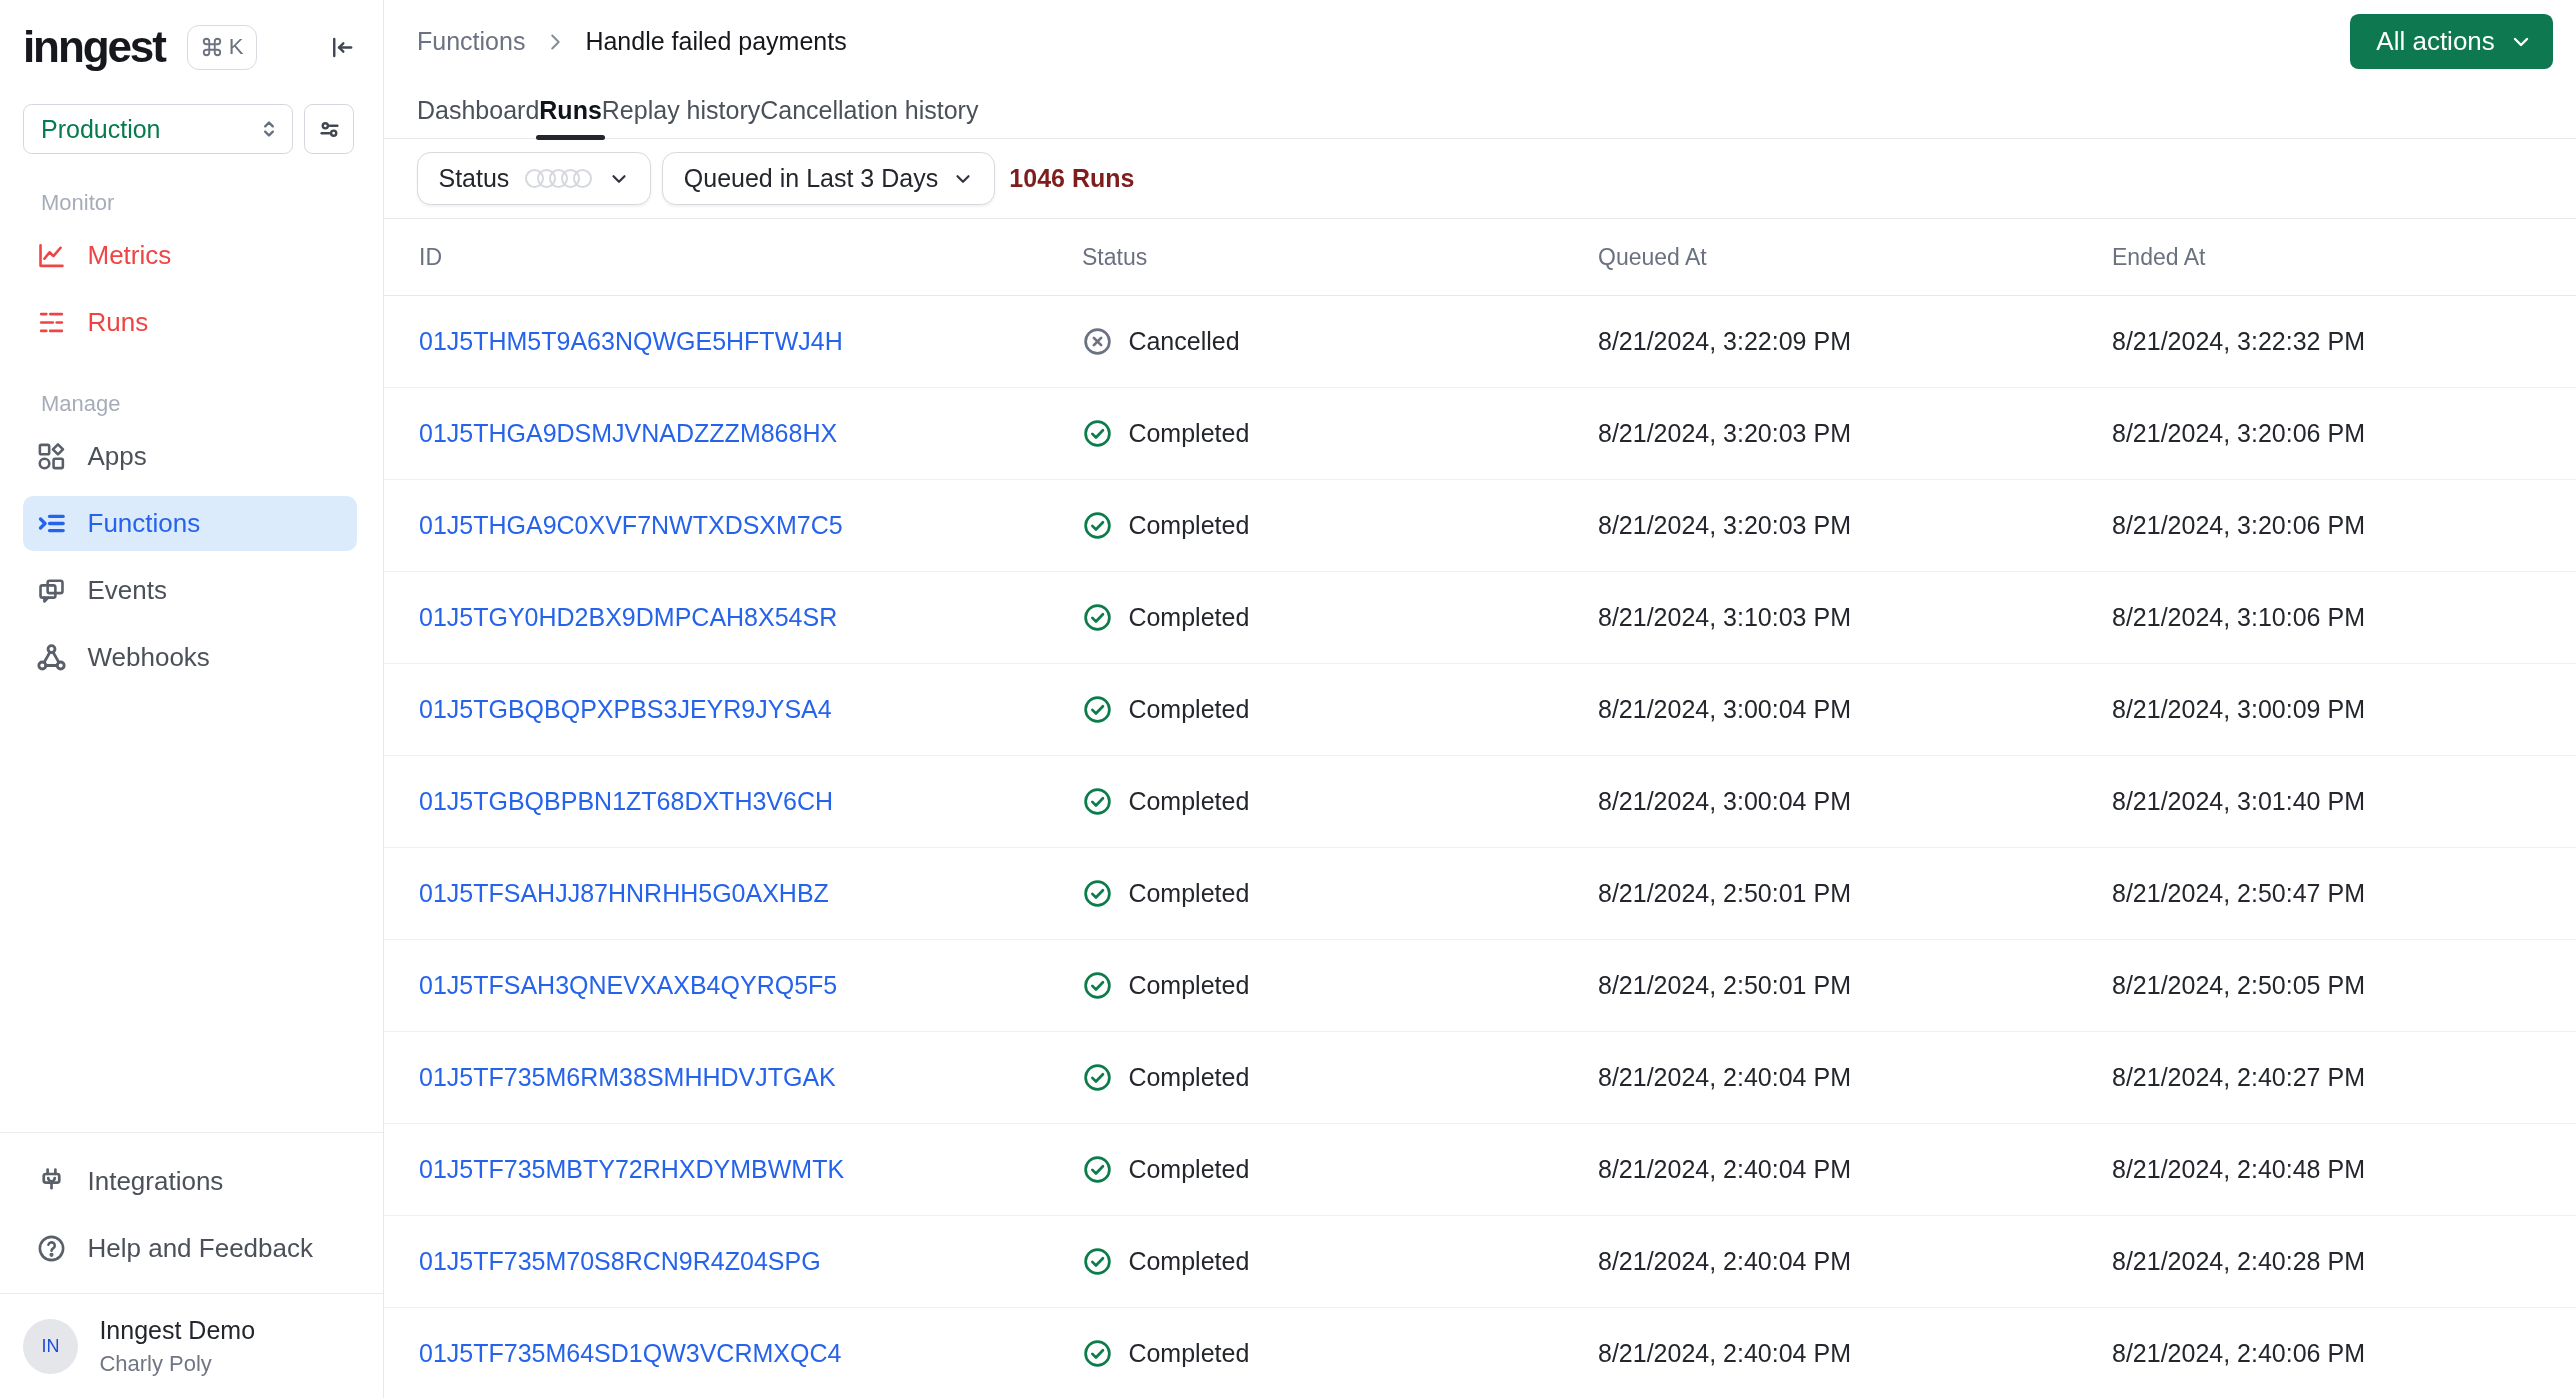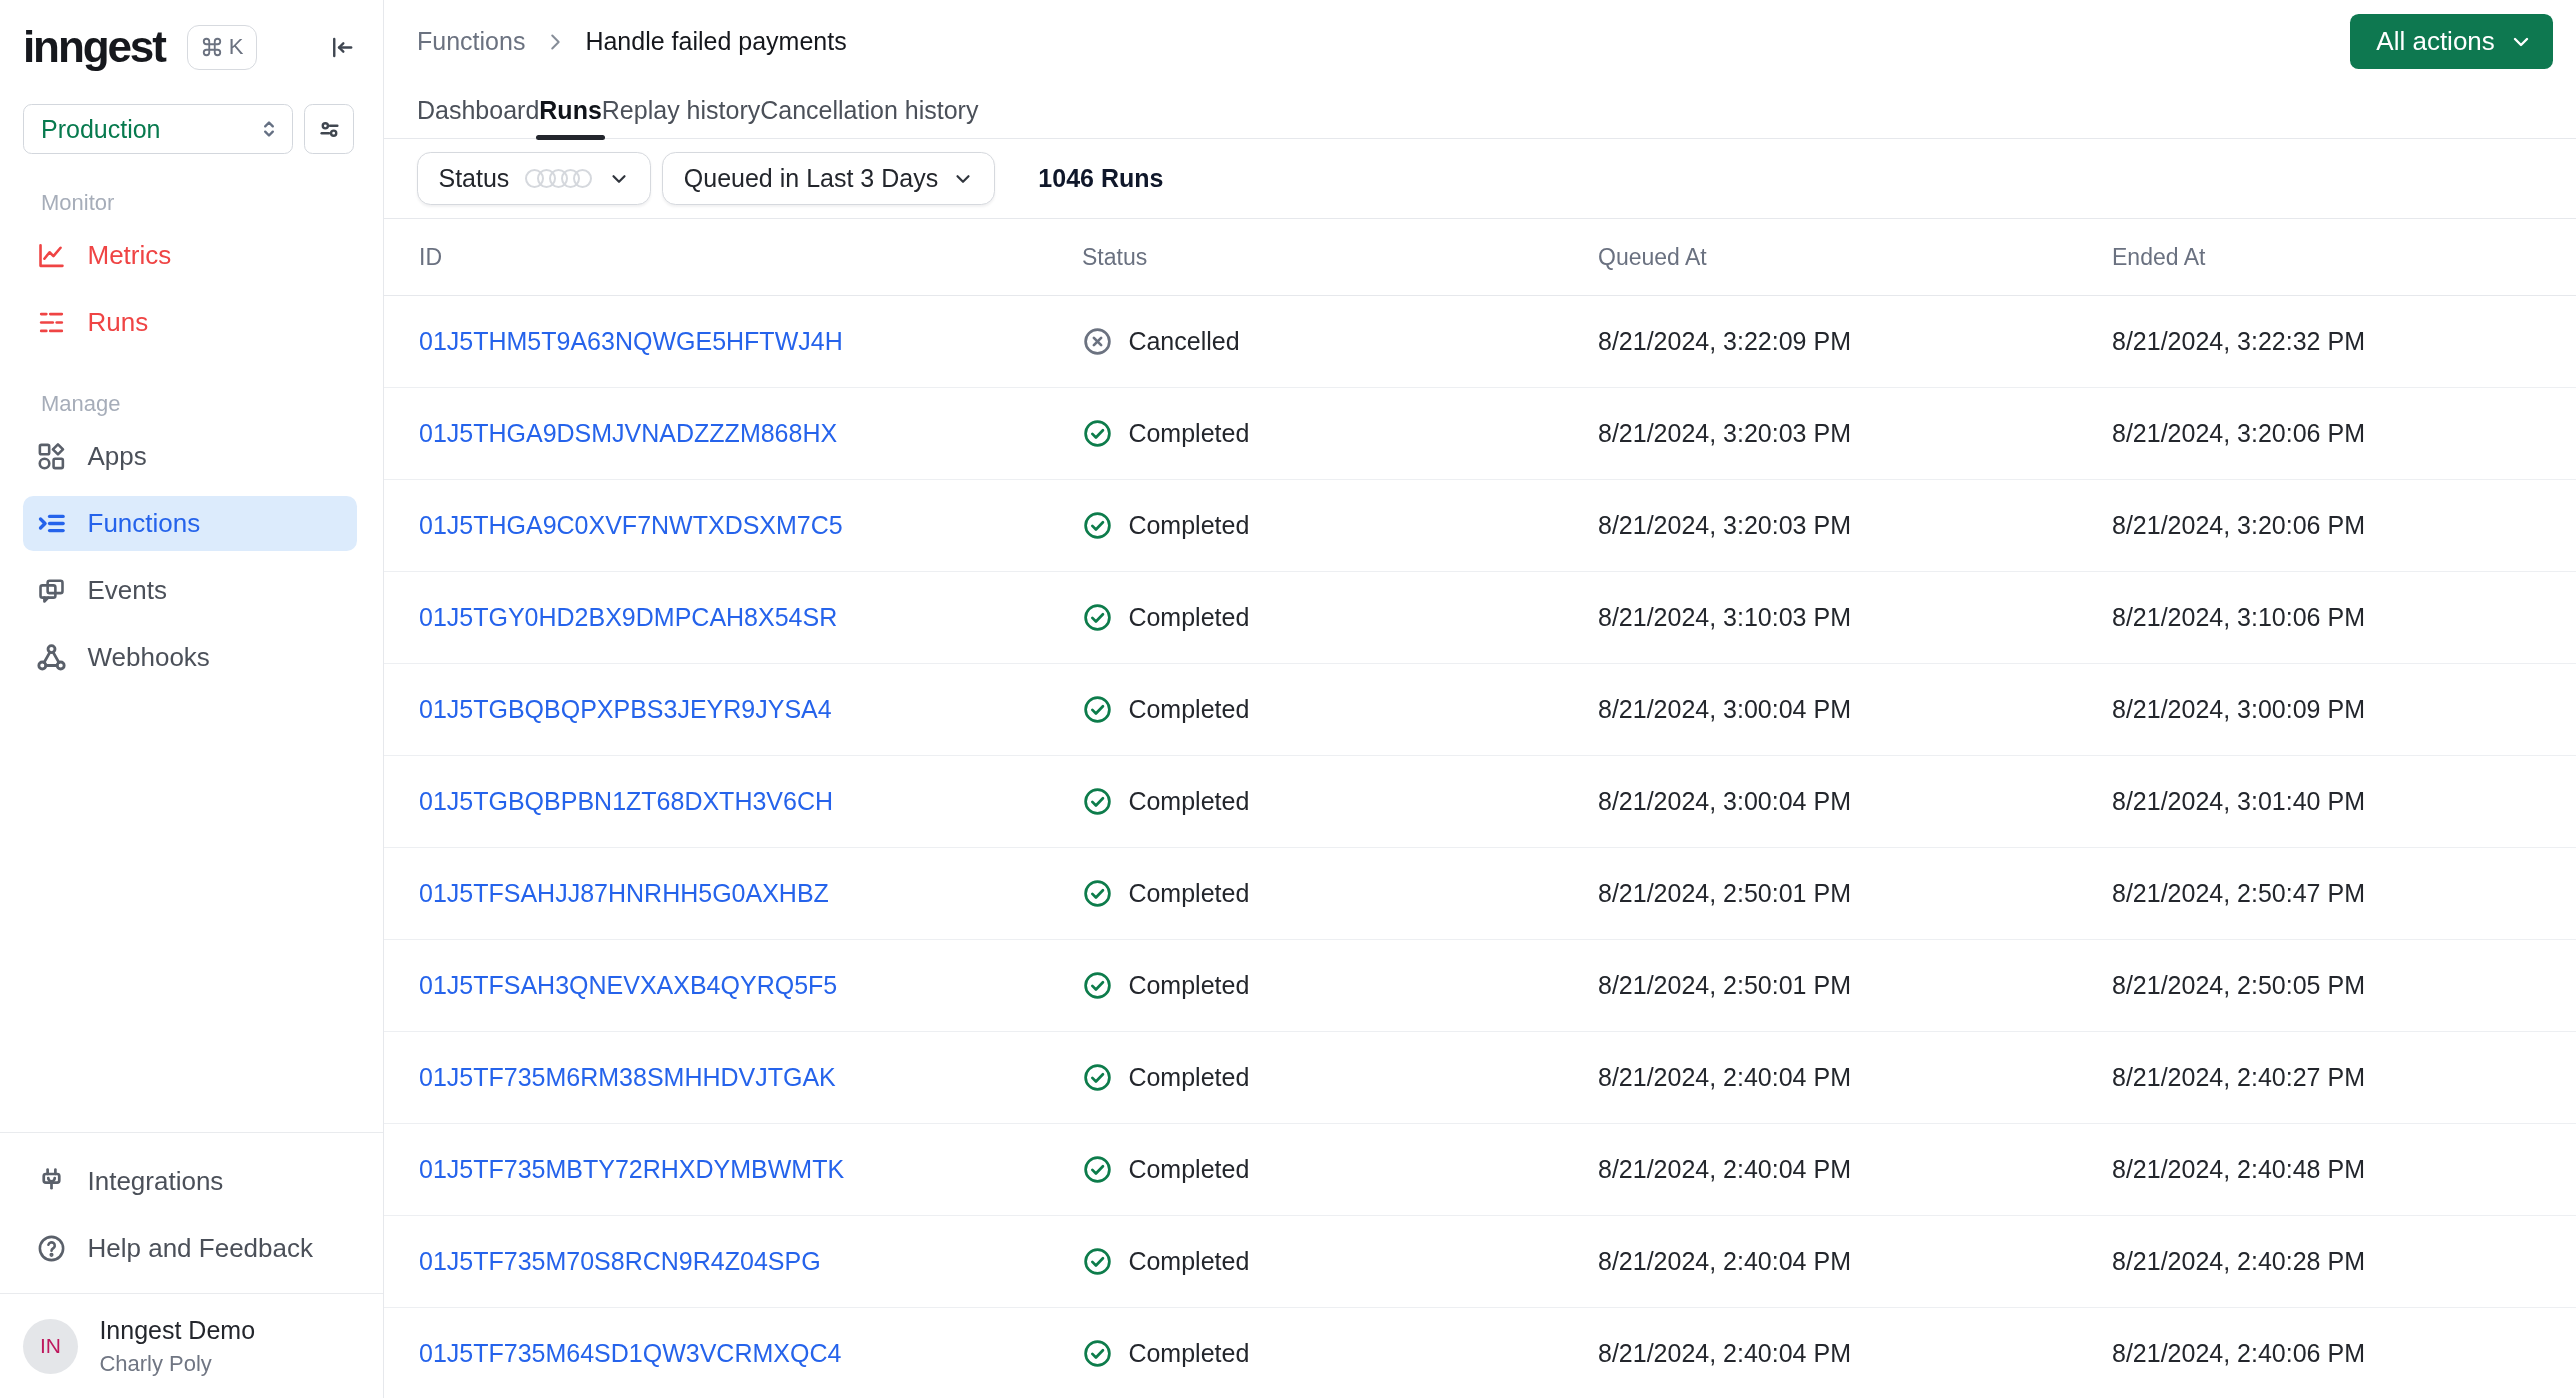--- a/index.html
+++ b/index.html
@@ -26,21 +26,21 @@
   .nav-section-label { margin: 41px 0 8.6px 41px; font-size: 22px; font-weight: 500; color: #a6adb9; }
   .sidebar-nav .nav-section-label:first-child { margin-top: 36px; }
   .nav-item { height: 55px; margin: 12px 26px 0 23px; border-radius: 10.3px; display: flex; align-items: center; padding-left: 13px; gap: 20.5px; font-size: 26px; color: #4b5059; cursor: default; }
   .nav-item .icon { width: 31px; height: 31px; color: #5a606a; flex-shrink: 0; }
   .nav-item.muted, .nav-item.muted .icon { color: #ef4444; }
   .nav-item.active { background: #dcebfc; color: #2563eb; }
   .nav-item.active .icon { color: #2563eb; }
   .sidebar-spacer { flex: 1; }
   .sidebar-footer { border-top: 1.7px solid #e9ebee; padding: 8.6px 0 17px; }
   .profile { border-top: 1.7px solid #e9ebee; height: 105px; display: flex; align-items: center; padding: 0 23px; gap: 21.4px; }
-  .avatar { width: 55px; height: 55px; border-radius: 50%; background: #e4e6e9; color: #be185d; display: flex; align-items: center; justify-content: center; font-size: 21px; flex-shrink: 0; }
+  .avatar { width: 55px; height: 55px; border-radius: 50%; background: #e4e6e9; color: #1d4ed8; display: flex; align-items: center; justify-content: center; font-size: 18px; flex-shrink: 0; }
   .profile-name { font-size: 25px; color: #23262c; }
   .profile-sub { font-size: 22px; color: #707683; margin-top: 6px; }
 
   
   .main { flex: 1; min-width: 0; display: flex; flex-direction: column; }
   .page-header { height: 83px; display: flex; align-items: center; padding: 0 23px 0 33px; }
   .breadcrumb { display: flex; align-items: center; gap: 19px; font-size: 25px; }
   .crumb-root { color: #6b7280; }
   .crumb-sep { width: 22px; height: 22px; color: #868d98; }
   .crumb-current { color: #15171c; font-weight: 500; }
@@ -51,21 +51,21 @@
   .tab { display: flex; align-items: center; font-size: 25px; color: #4b5059; position: relative; cursor: default; }
   .tab.active { color: #101319; font-weight: 600; }
   .tab.active::after { content: ""; position: absolute; left: -3.4px; right: -3.4px; bottom: -1.7px; height: 4.3px; background: #23262d; border-radius: 3.4px; }
 
   .filter-bar { height: 80px; display: flex; align-items: center; padding-left: 33px; gap: 11px; border-bottom: 1.7px solid #e6e8ec; }
   .filter-btn { height: 53px; border: 1.7px solid #d6d9de; border-radius: 13.7px; background: #fff; box-shadow: 0 1.7px 2.6px rgba(16,24,40,.06); display: flex; align-items: center; padding: 0 20.5px; font-size: 25px; font-weight: 500; color: #23262c; gap: 13.7px; }
   .filter-btn .chev { width: 22px; height: 22px; color: #30353d; }
   .status-dots { display: flex; margin: 0 1.7px; }
   .dot { width: 19.7px; height: 19.7px; border: 2.6px solid #d5d8dd; border-radius: 50%; background: transparent; }
   .dot + .dot { margin-left: -7.7px; }
-  .runs-count { margin-left: 32px; font-size: 25px; font-weight: 700; color: #0f172a; }
+  .runs-count { margin-left: 3px; font-size: 25px; font-weight: 700; color: #7f1d1d; }
 
   .table-header { display: grid; grid-template-columns: 663px 516px 514px 1fr; padding-left: 35px; height: 77px; align-items: center; border-bottom: 1.7px solid #e6e8ec; font-size: 23px; font-weight: 500; color: #6a7180; }
   .runs-table-body { flex: 1; overflow: hidden; }
   .run-row { display: grid; grid-template-columns: 663px 516px 514px 1fr; padding-left: 35px; height: 92px; align-items: center; border-bottom: 1.7px solid #edeff2; font-size: 25px; color: #23262c; }
   .run-id { color: #2563eb; text-decoration: none; cursor: pointer; }
   .status-cell { display: flex; align-items: center; gap: 15.4px; }
   .status-icon { width: 31px; height: 31px; flex-shrink: 0; }
   .ic-green { color: #0d7c4b; }
   .ic-gray { color: #6b7280; }
 

